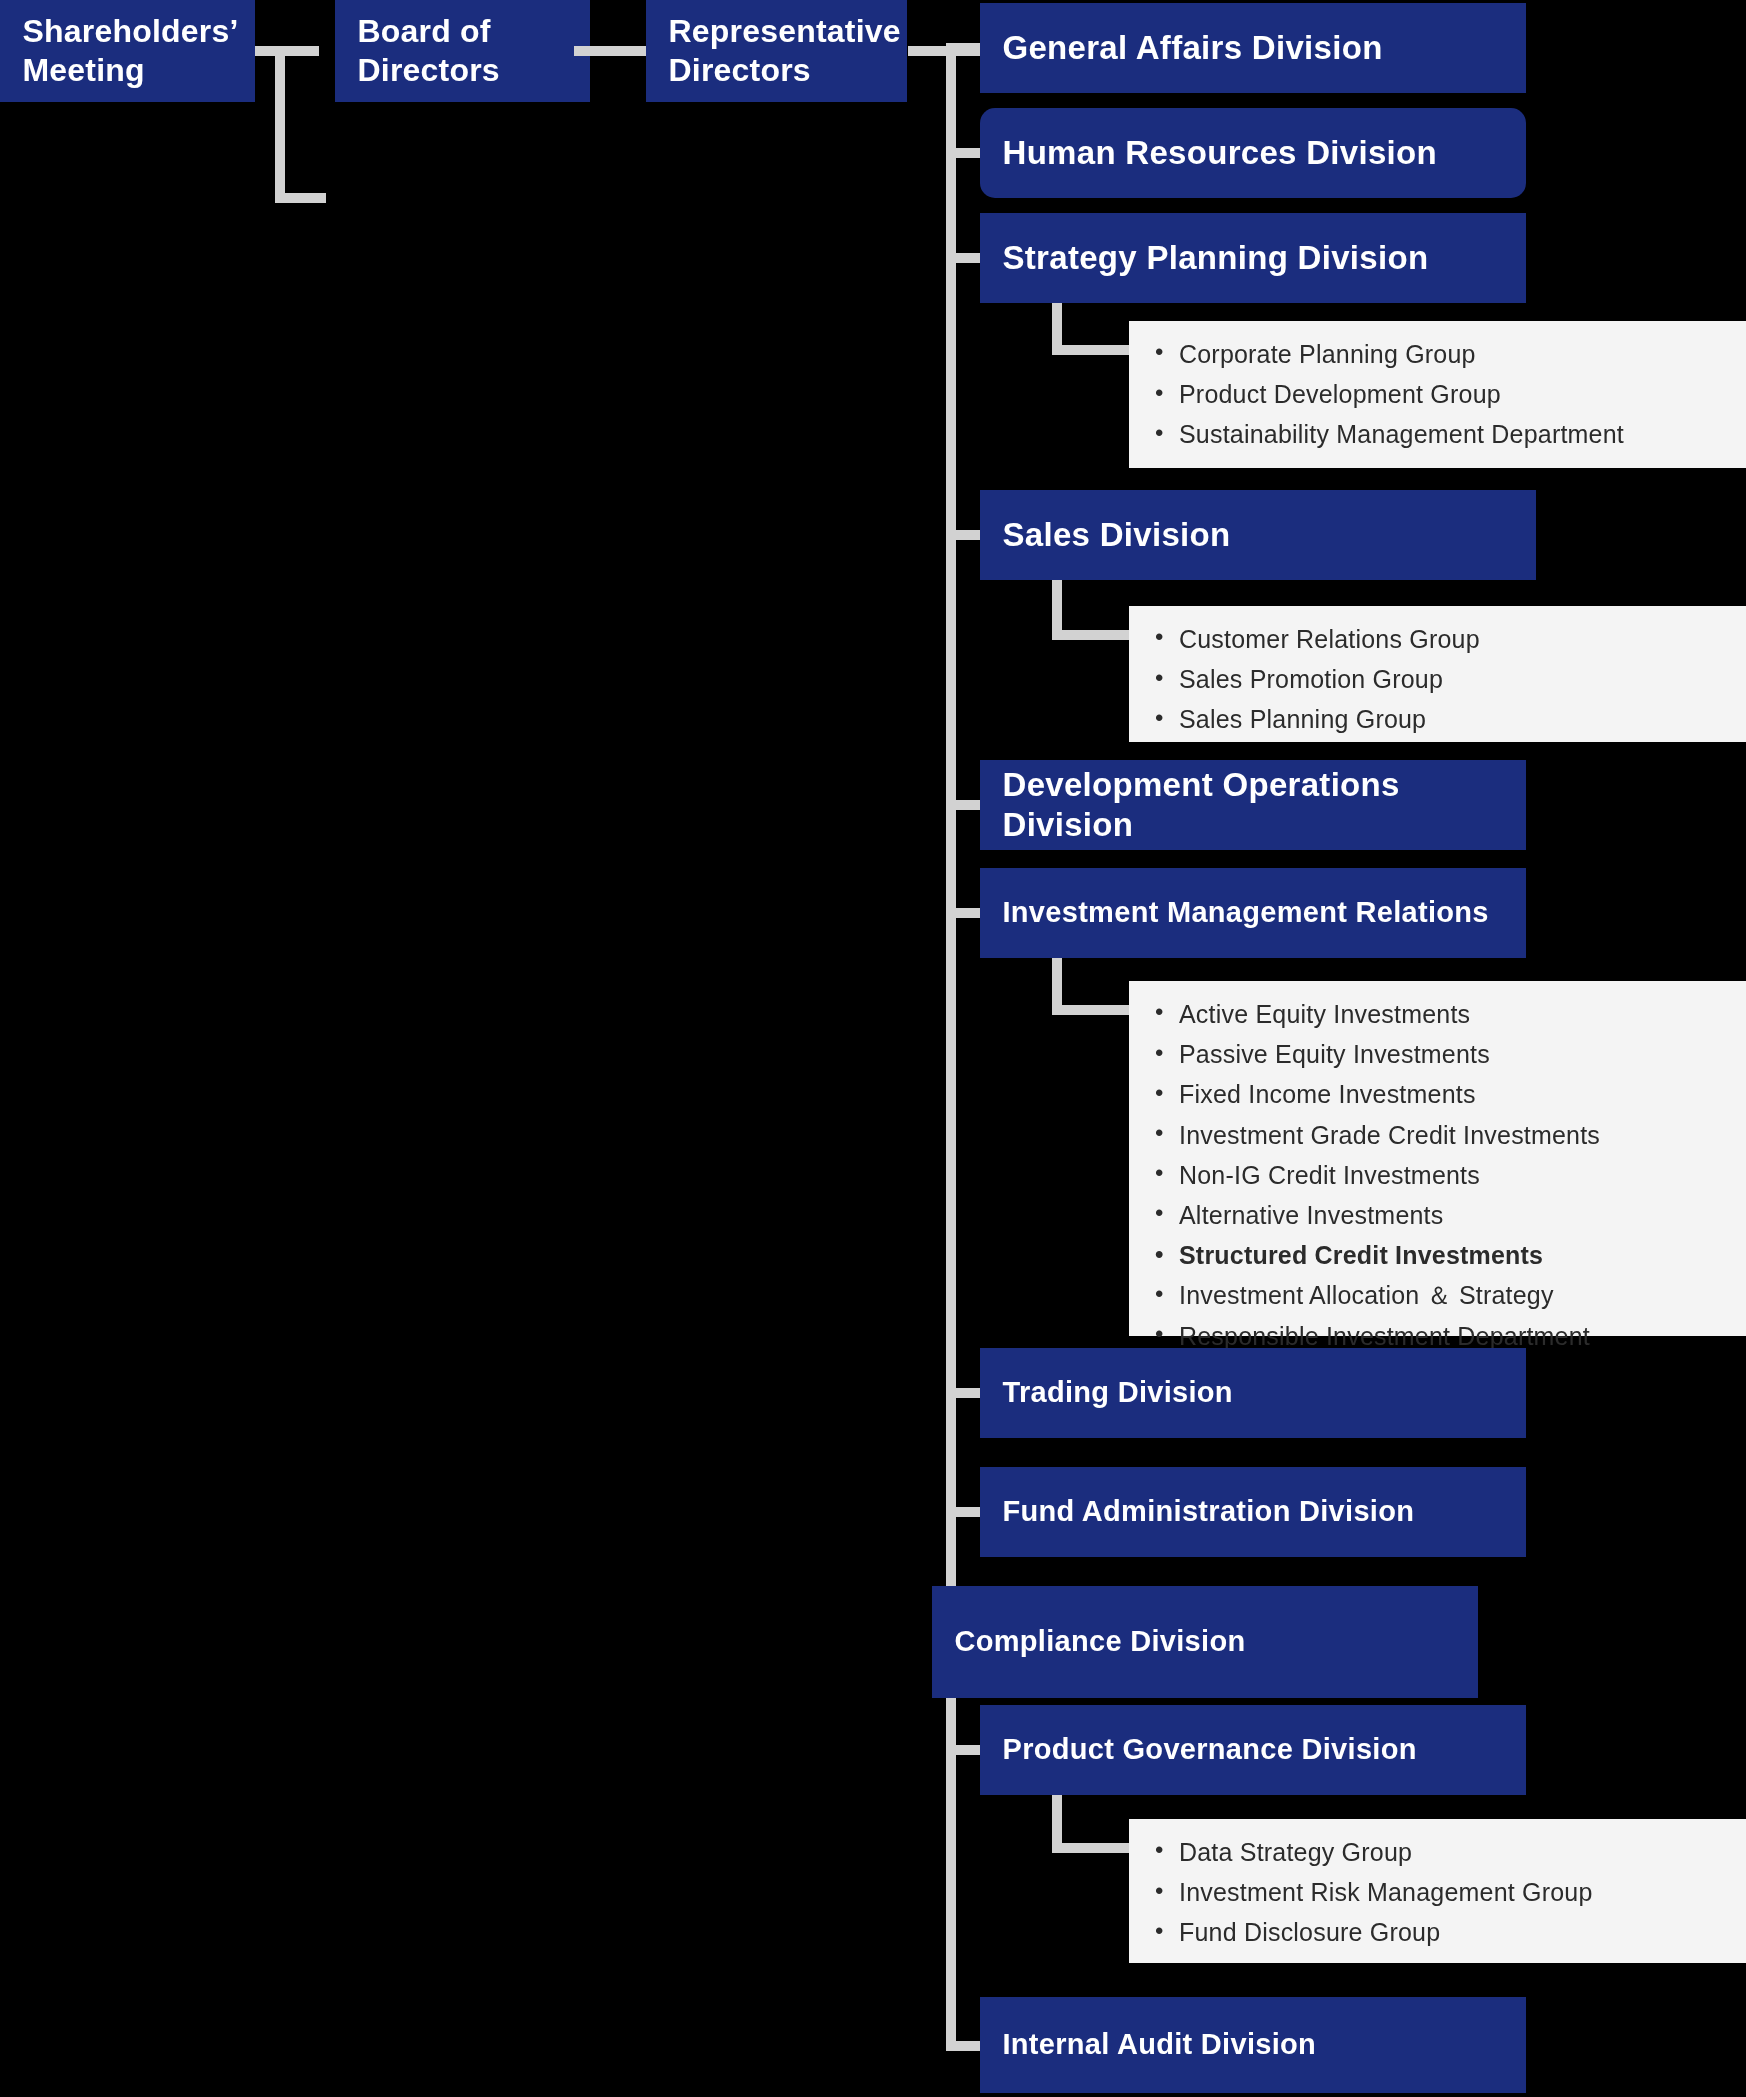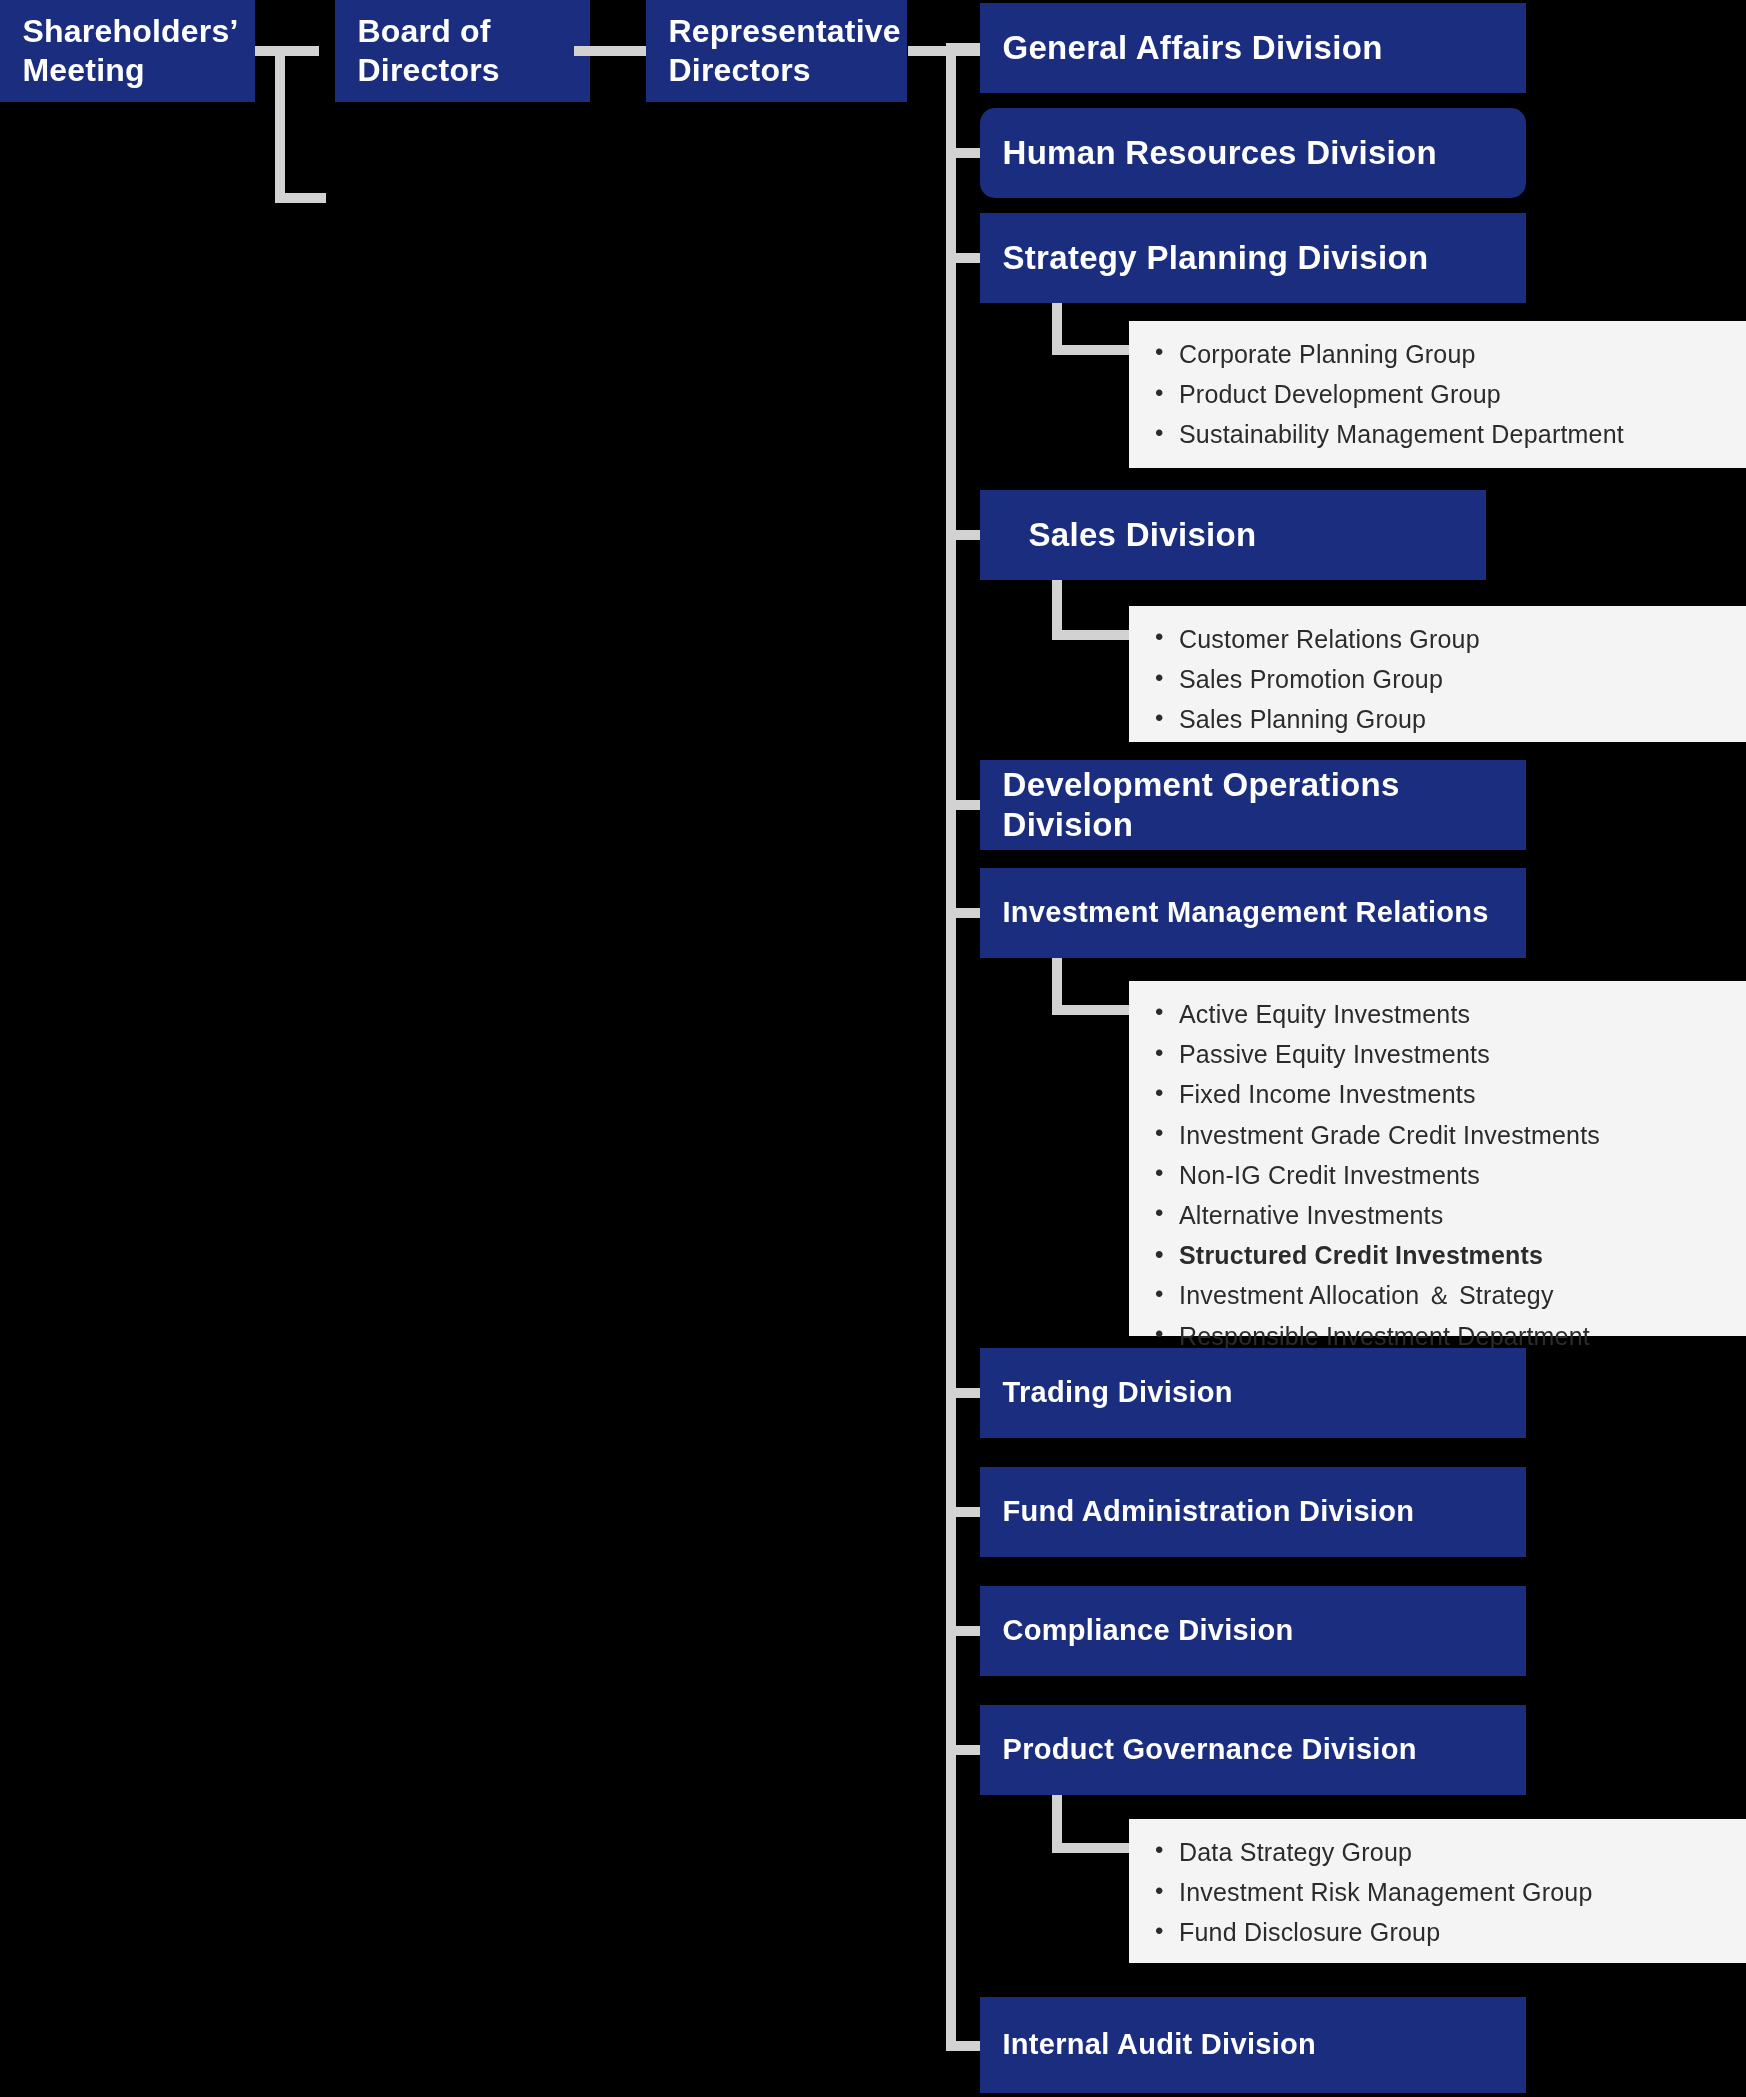--- a/index.html
+++ b/index.html
@@ -123,21 +123,21 @@
       <div class="conn" style="left: 1052px; top: 303px; width: 9.6px; height: 51px;"></div>
       <div class="conn" style="left: 1052px; top: 345px; width: 77px; height: 9.6px;"></div>
       <div class="sublist" style="left: 1129px; top: 321px; width: 634px; height: 147px;">
         <ul>
           <li>Corporate  Planning  Group</li>
           <li>Product  Development  Group</li>
           <li>Sustainability  Management  Department</li>
         </ul>
       </div>
       <div class="conn" style="left: 946px; top: 530px; width: 34px; height: 9.6px;"></div>
-      <div class="box div-box" style="left: 980px; top: 490px; width: 506px; height: 90px; padding-left: 26px;">
+      <div class="box div-box" style="left: 980px; top: 490px; width: 556px; height: 90px;">
         <span class="label">Sales  Division</span>
       </div>
       <div class="conn" style="left: 1052px; top: 580px; width: 9.6px; height: 59px;"></div>
       <div class="conn" style="left: 1052px; top: 630px; width: 77px; height: 9.6px;"></div>
       <div class="sublist" style="left: 1129px; top: 606px; width: 634px; height: 136px;">
         <ul>
           <li>Customer  Relations  Group</li>
           <li>Sales Promotion  Group</li>
           <li>Sales  Planning  Group</li>
         </ul>
@@ -167,21 +167,21 @@
       </div>
       <div class="conn" style="left: 946px; top: 1388px; width: 34px; height: 9.6px;"></div>
       <div class="box div-box big" style="left: 980px; top: 1348px; width: 546px; height: 90px;">
         <span class="label">Trading  Division</span>
       </div>
       <div class="conn" style="left: 946px; top: 1507px; width: 34px; height: 9.6px;"></div>
       <div class="box div-box big" style="left: 980px; top: 1467px; width: 546px; height: 90px;">
         <span class="label">Fund Administration  Division</span>
       </div>
       <div class="conn" style="left: 946px; top: 1626px; width: 34px; height: 9.6px;"></div>
-      <div class="box div-box big" style="left: 980px; top: 1586px; width: 546px; height: 90px;">
+      <div class="box div-box big" style="left: 932px; top: 1586px; width: 546px; height: 112px;">
         <span class="label">Compliance  Division</span>
       </div>
       <div class="conn" style="left: 946px; top: 1745px; width: 34px; height: 9.6px;"></div>
       <div class="box div-box big" style="left: 980px; top: 1705px; width: 546px; height: 90px;">
         <span class="label">Product Governance Division</span>
       </div>
       <div class="conn" style="left: 1052px; top: 1795px; width: 9.6px; height: 58px;"></div>
       <div class="conn" style="left: 1052px; top: 1843px; width: 77px; height: 9.6px;"></div>
       <div class="sublist" style="left: 1129px; top: 1819px; width: 634px; height: 144px;">
         <ul>

